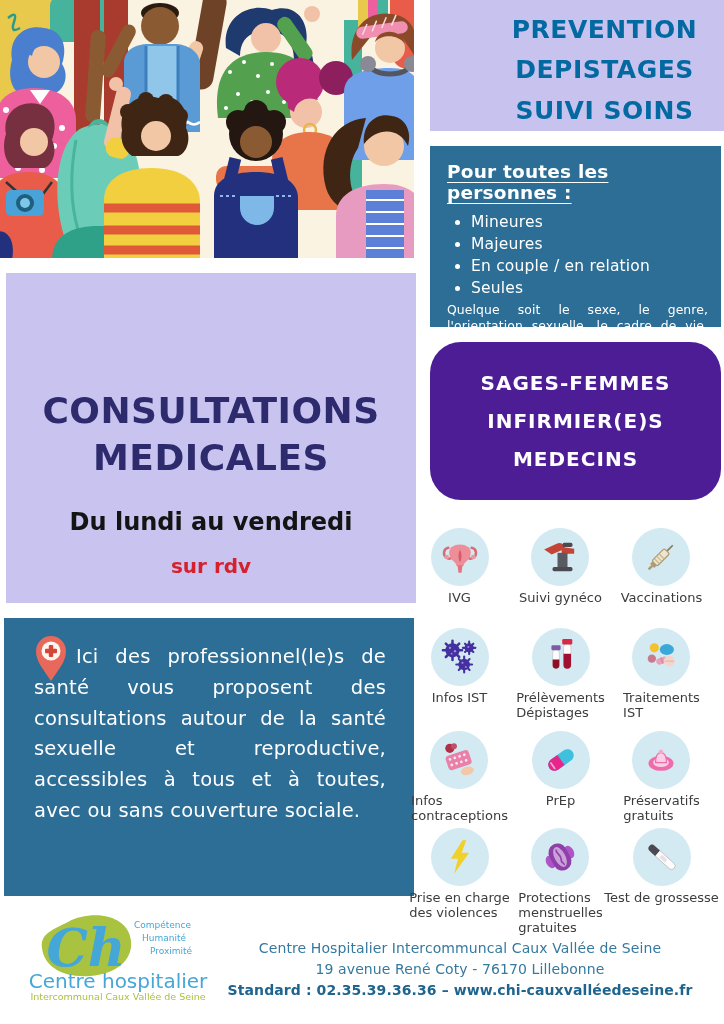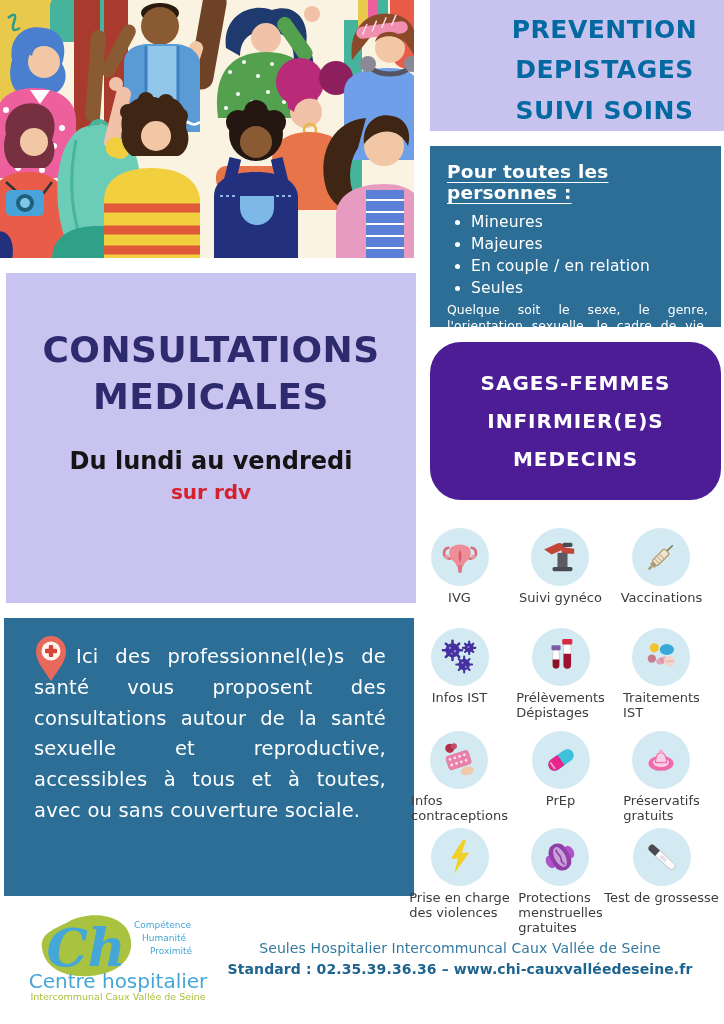--- a/index.html
+++ b/index.html
@@ -21,24 +21,24 @@
   .audience-box{left:430px;top:146px;width:291px;height:181px;background:#2C6E96;color:#fff;
     padding:15px 13px 8px 17px;}
   .audience-heading{font-size:18.5px;font-weight:700;text-decoration:underline;text-underline-offset:4px;
     letter-spacing:.2px;margin:0 0 8px 0;}
   .audience-box ul{margin:0;padding-left:24px;}
   .audience-box li{font-size:15.5px;line-height:1.42;letter-spacing:.2px;}
   .audience-note{font-size:12.4px;line-height:1.32;text-align:justify;margin-top:3px;letter-spacing:.1px;}
 
   
   .consultations-box{left:6px;top:273px;width:410px;height:330px;background:#C9C4EF;
-    text-align:center;padding-top:54px;}
+    text-align:center;padding-top:115px;}
   .consult-title{color:#2D2A6E;font-size:36px;font-weight:800;letter-spacing:.5px;line-height:1.3;}
   .consult-schedule{color:#141414;font-size:24px;font-weight:800;margin-top:26px;}
-  .consult-rdv{color:#D7202E;font-size:20px;font-weight:800;margin-top:5px;}
+  .consult-rdv{color:#D7202E;font-size:20px;font-weight:800;margin-top:18px;}
 
   
   .staff-box{left:430px;top:342px;width:291px;height:158px;background:#4c1d95;
     display:flex;flex-direction:column;align-items:center;justify-content:center;
     color:#fff;font-weight:800;font-size:20px;letter-spacing:1px;line-height:1.9;text-align:center;border-radius:31px;}
 
   
   .intro-box{left:4px;top:618px;width:410px;height:278px;background:#2C6E96;color:#fff;
     padding:24px 28px 0 30px;}
   .intro-text{font-size:19.5px;line-height:1.58;text-align:justify;letter-spacing:.2px;}
@@ -457,17 +457,18 @@
       <text x="58" y="58" font-size="52" font-style="italic" font-weight="bold" fill="#45A7D8" font-family="DejaVu Serif, serif" text-anchor="middle">Ch</text>
       <text x="106" y="20" font-size="9" fill="#45A7D8">Compétence</text>
       <text x="114" y="33" font-size="9" fill="#45A7D8">Humanité</text>
       <text x="122" y="46" font-size="9" fill="#45A7D8">Proximité</text>
       <text x="90" y="80" font-size="20" fill="#45A7D8" text-anchor="middle">Centre hospitalier</text>
       <text x="90" y="92" font-size="9.5" fill="#A9C23F" text-anchor="middle">Intercommunal Caux Vallée de Seine</text>
     </svg>
   </div>
 
   <div class="abs footer-text">
-    <div>Seules Hospitalier Intercommuncal Caux Vallée de Seine</div>
+    <div>Centre Hospitalier Intercommuncal Caux Vallée de Seine</div>
+    <div>19 avenue René Coty - 76170 Lillebonne</div>
     <div class="bold-line">Standard : 02.35.39.36.36 – www.chi-cauxvalléedeseine.fr</div>
   </div>
 
 </div>
 
 </body></html>

